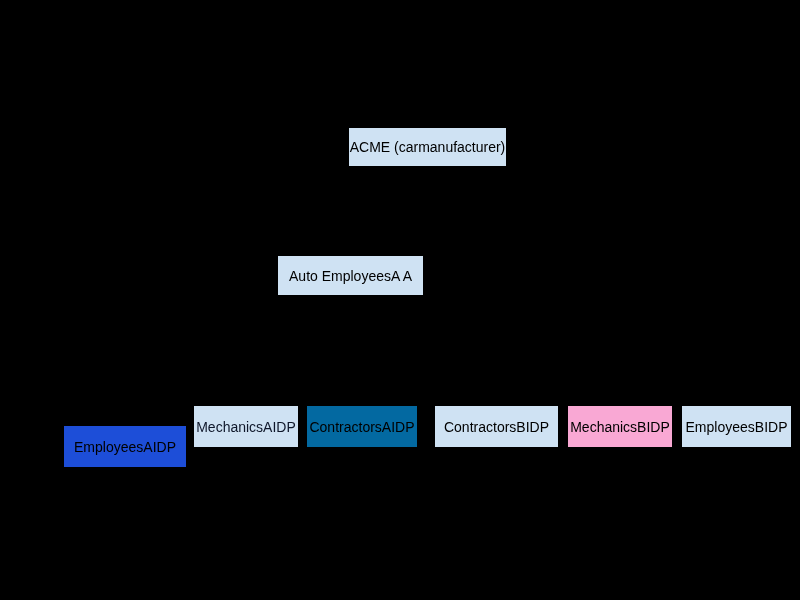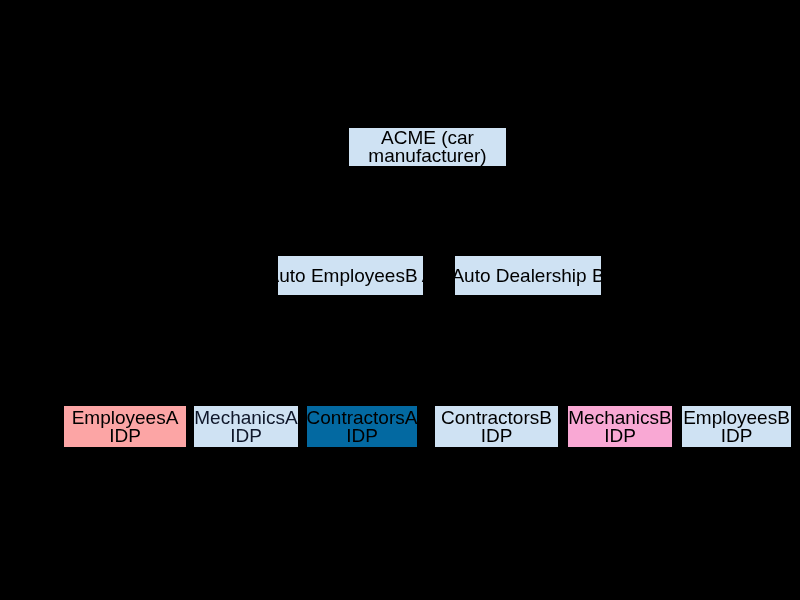--- a/index.html
+++ b/index.html
@@ -16,25 +16,25 @@
     height: 600px;
     font-family: "Liberation Sans", sans-serif;
   }
   .node {
     position: absolute;
     box-sizing: border-box;
     background: #cfe2f3;
     border: 1px solid #000000;
     color: #000000;
     display: flex;
-    flex-direction: column;
+    flex-direction: row;
     align-items: center;
     justify-content: center;
     text-align: center;
-    font-size: 19px;
+    font-size: 14px;
     line-height: 18px;
   }
   .ln { display: block; white-space: nowrap; }
 
   
   .n-root  { left: 348px; top: 127px; width: 159px; height: 40px; }
   
   .n-deal-a { left: 277px; top: 255px; width: 147px; height: 41px; }
   .n-deal-b { left: 454px; top: 255px; width: 148px; height: 41px; }
   
@@ -49,30 +49,26 @@
 <body style="background: rgb(0, 0, 0);">
 
 <div class="canvas">
 
   <div class="node n-root" style="background: rgb(207, 226, 243); color: rgb(0, 0, 0);">
     <span class="ln">ACME (car</span>
     <span class="ln">manufacturer)</span>
   </div>
 
   <div class="node n-deal-a" style="background: rgb(207, 226, 243); color: rgb(0, 0, 0);">
-    <span class="ln">Auto EmployeesB A</span>
+    <span class="ln">Auto EmployeesA A</span>
     <span class="ln"></span>
   </div>
 
-  <div class="node n-deal-b" style="background: rgb(207, 226, 243); color: rgb(0, 0, 0);">
-    <span class="ln">Auto Dealership B</span>
-    <span class="ln"></span>
-  </div>
 
-  <div class="node n-idp-1" style="background: #fca5a5; color: rgb(0, 0, 0);">
+  <div class="node n-idp-1" style="background: #1d4ed8; color: rgb(0, 0, 0); margin-top: 20px;">
     <span class="ln">EmployeesA</span>
     <span class="ln">IDP</span>
   </div>
 
   <div class="node n-idp-2" style="background: rgb(207, 226, 243); color: #0f172a;">
     <span class="ln">MechanicsA</span>
     <span class="ln">IDP</span>
   </div>
 
   <div class="node n-idp-3" style="background: #0369a1; color: rgb(0, 0, 0);">

